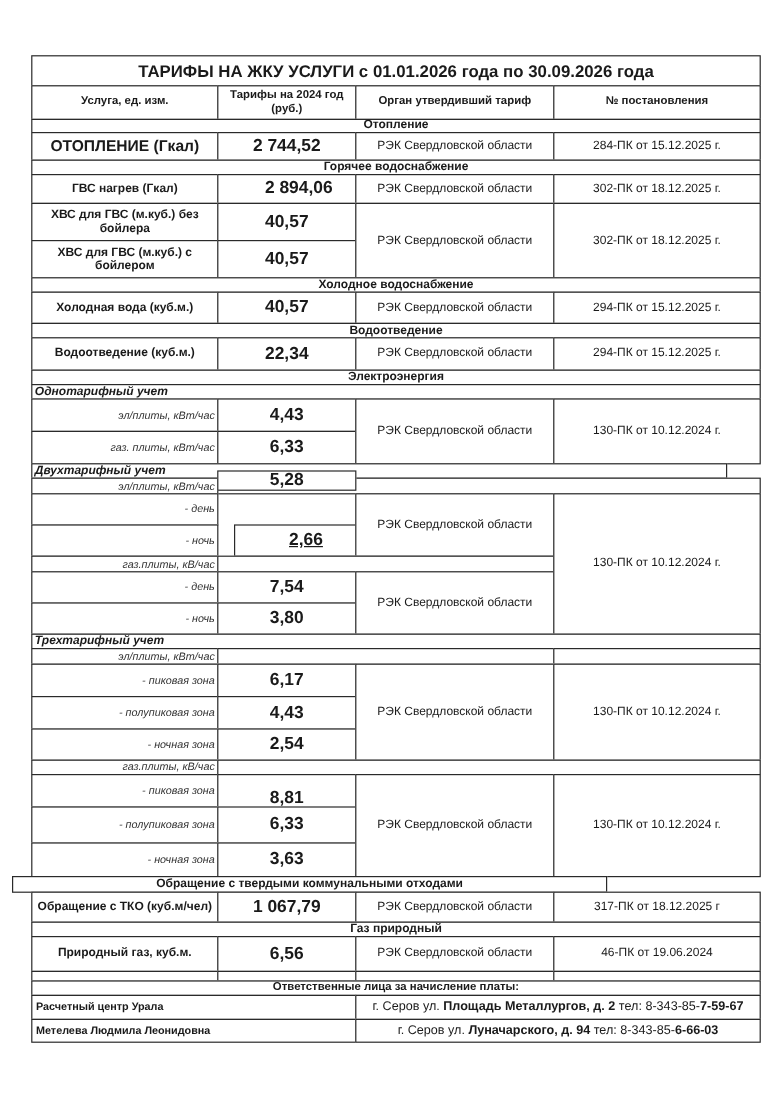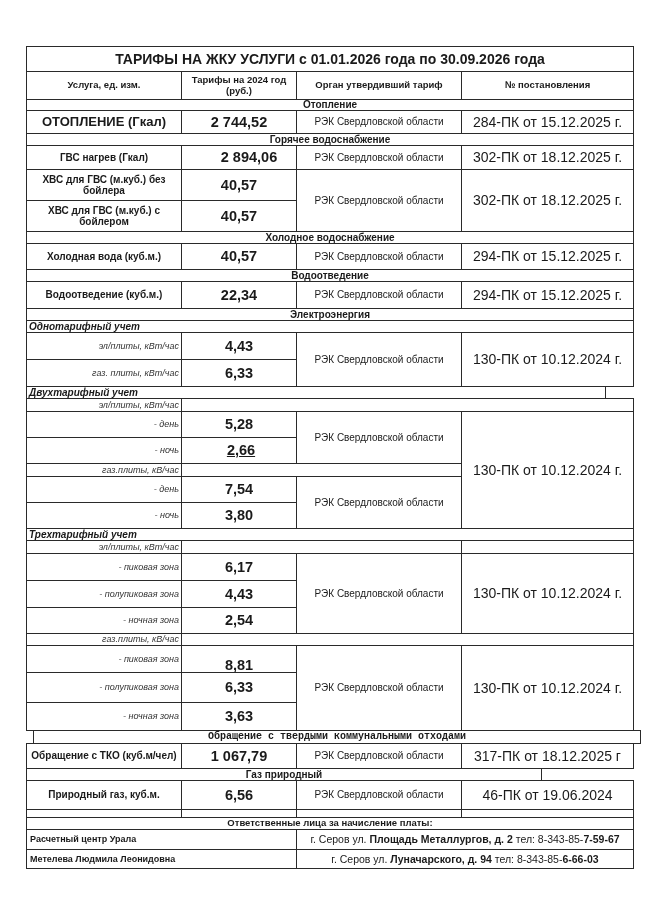--- a/index.html
+++ b/index.html
@@ -8,21 +8,21 @@
   .c { position:absolute; box-sizing:border-box; border:1px solid #2a2a2a;
        display:flex; align-items:center; justify-content:center; text-align:center;
        line-height:1.15; background:#fff; }
   .title { font-size:14px; font-weight:bold; }
   .th { font-size:9.5px; font-weight:bold; }
   .sec { font-size:10px; font-weight:bold; }
   .svc { font-size:10px; font-weight:bold; }
   .svcbig { font-size:13px; font-weight:bold; }
   .val { font-size:14.5px; font-weight:bold; }
   .org { font-size:10px; }
-  .doc { font-size:14px; }
+  .doc { font-size:10px; }
   .grp { font-size:10px; font-weight:bold; font-style:italic; justify-content:flex-start; padding-left:2px; }
   .sub { font-size:9px; font-style:italic; justify-content:flex-end; padding-right:2px; color:#333; }
   .left { justify-content:flex-start; padding-left:3px; font-size:9px; font-weight:bold; }
   .addr { font-size:10.5px; }
   .addr b { font-weight:bold; }
 </style>
 </head>
 <body>
 
 <div class="c title" style="left:26px;top:46px;width:608px;height:26px;">ТАРИФЫ НА ЖКУ УСЛУГИ с 01.01.2026 года по 30.09.2026 года</div>
@@ -69,23 +69,23 @@
 <div class="c val" style="left:181px;top:332px;width:116px;height:28px;">4,43</div>
 <div class="c sub" style="left:26px;top:359px;width:156px;height:28px;">газ. плиты, кВт/час</div>
 <div class="c val" style="left:181px;top:359px;width:116px;height:28px;">6,33</div>
 <div class="c org" style="left:296px;top:332px;width:166px;height:55px;">РЭК Свердловской области</div>
 <div class="c doc" style="left:461px;top:332px;width:173px;height:55px;">130-ПК от 10.12.2024 г.</div>
 
 <div class="c grp" style="left:26px;top:386px;width:580px;height:13px;">Двухтарифный учет</div>
 <div class="c sub" style="left:26px;top:398px;width:156px;height:14px;">эл/плиты, кВт/час</div>
 <div class="c" style="left:181px;top:398px;width:453px;height:14px;"></div>
 <div class="c sub" style="left:26px;top:411px;width:156px;height:27px;">- день</div>
-<div class="c val" style="left:181px;top:411px;width:116px;height:27px;">5,28</div>
+<div class="c val" style="left:181px;top:392px;width:116px;height:17px;">5,28</div>
 <div class="c sub" style="left:26px;top:437px;width:156px;height:27px;">- ночь</div>
-<div class="c val" style="left:181px;top:437px;width:120px;height:27px;text-decoration:underline;">2,66</div>
+<div class="c val" style="left:195px;top:437px;width:120px;height:27px;text-decoration:underline;">2,66</div>
 <div class="c org" style="left:296px;top:411px;width:166px;height:53px;">РЭК Свердловской области</div>
 <div class="c sub" style="left:26px;top:463px;width:156px;height:14px;">газ.плиты, кВ/час</div>
 <div class="c" style="left:181px;top:463px;width:281px;height:14px;"></div>
 <div class="c sub" style="left:26px;top:476px;width:156px;height:27px;">- день</div>
 <div class="c val" style="left:181px;top:476px;width:116px;height:27px;">7,54</div>
 <div class="c sub" style="left:26px;top:502px;width:156px;height:27px;">- ночь</div>
 <div class="c val" style="left:181px;top:502px;width:116px;height:27px;">3,80</div>
 <div class="c org" style="left:296px;top:476px;width:166px;height:53px;">РЭК Свердловской области</div>
 <div class="c doc" style="left:461px;top:411px;width:173px;height:118px;">130-ПК от 10.12.2024 г.</div>
 
@@ -106,27 +106,27 @@
 <div class="c" style="left:181px;top:633px;width:453px;height:13px;"></div>
 <div class="c sub" style="left:26px;top:645px;width:156px;height:28px;">- пиковая зона</div>
 <div class="c val" style="left:181px;top:645px;width:116px;height:40px;">8,81</div>
 <div class="c sub" style="left:26px;top:672px;width:156px;height:31px;">- полупиковая зона</div>
 <div class="c val" style="left:181px;top:672px;width:116px;height:31px;">6,33</div>
 <div class="c sub" style="left:26px;top:702px;width:156px;height:29px;">- ночная зона</div>
 <div class="c val" style="left:181px;top:702px;width:116px;height:29px;">3,63</div>
 <div class="c org" style="left:296px;top:645px;width:166px;height:86px;">РЭК Свердловской области</div>
 <div class="c doc" style="left:461px;top:645px;width:173px;height:86px;">130-ПК от 10.12.2024 г.</div>
 
-<div class="c sec" style="left:33px;top:730px;width:608px;height:14px;font-family:Liberation Mono, monospace;">Обращение с твердыми коммунальными отходами</div>
+<div class="c sec" style="left:10px;top:730px;width:496px;height:14px;">Обращение с твердыми коммунальными отходами</div>
 <div class="c svc" style="left:26px;top:743px;width:156px;height:26px;">Обращение с ТКО (куб.м/чел)</div>
 <div class="c val" style="left:181px;top:743px;width:116px;height:26px;">1 067,79</div>
 <div class="c org" style="left:296px;top:743px;width:166px;height:26px;">РЭК Свердловской области</div>
 <div class="c doc" style="left:461px;top:743px;width:173px;height:26px;">317-ПК от 18.12.2025 г</div>
 
-<div class="c sec" style="left:26px;top:768px;width:516px;height:13px;">Газ природный</div>
+<div class="c sec" style="left:26px;top:768px;width:608px;height:13px;">Газ природный</div>
 <div class="c svc" style="left:26px;top:780px;width:156px;height:30px;">Природный газ, куб.м.</div>
 <div class="c val" style="left:181px;top:780px;width:116px;height:30px;">6,56</div>
 <div class="c org" style="left:296px;top:780px;width:166px;height:30px;">РЭК Свердловской области</div>
 <div class="c doc" style="left:461px;top:780px;width:173px;height:30px;">46-ПК от 19.06.2024</div>
 <div class="c" style="left:26px;top:809px;width:156px;height:9px;"></div>
 <div class="c" style="left:181px;top:809px;width:116px;height:9px;"></div>
 <div class="c" style="left:296px;top:809px;width:166px;height:9px;"></div>
 <div class="c" style="left:461px;top:809px;width:173px;height:9px;"></div>
 
 <div class="c sec" style="left:26px;top:817px;width:608px;height:13px;font-size:9.5px;">Ответственные лица за начисление платы:</div>

